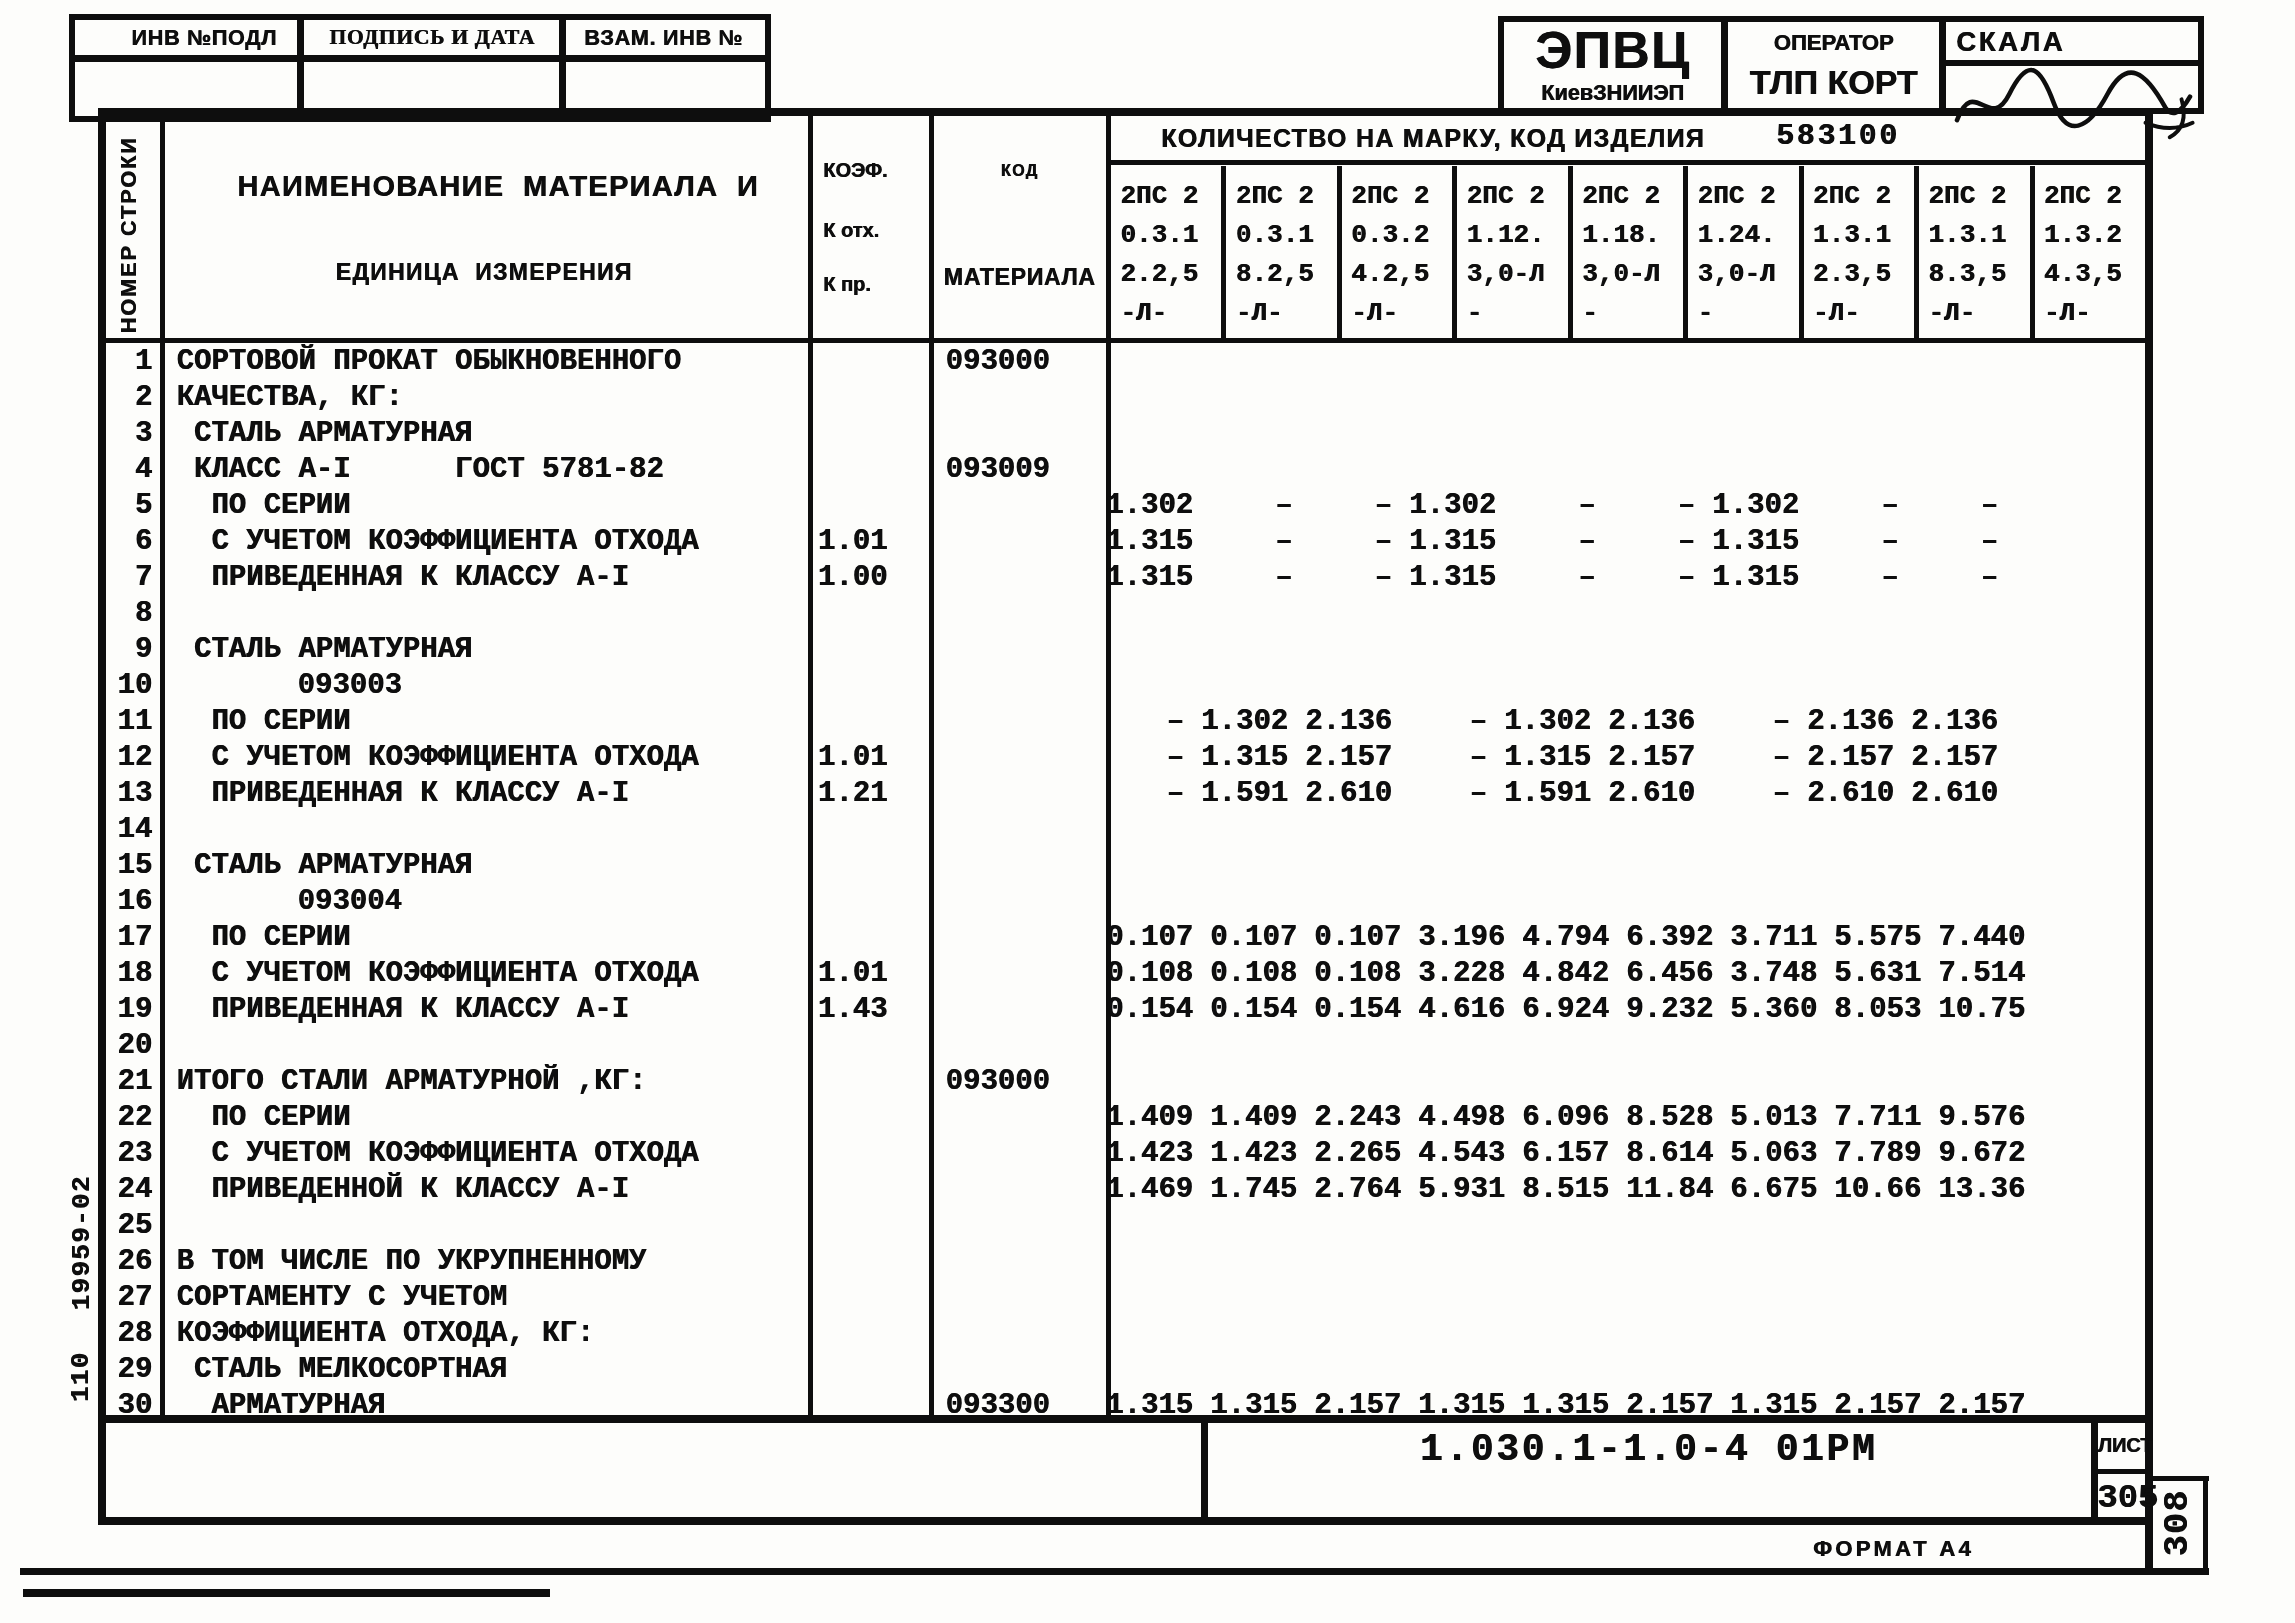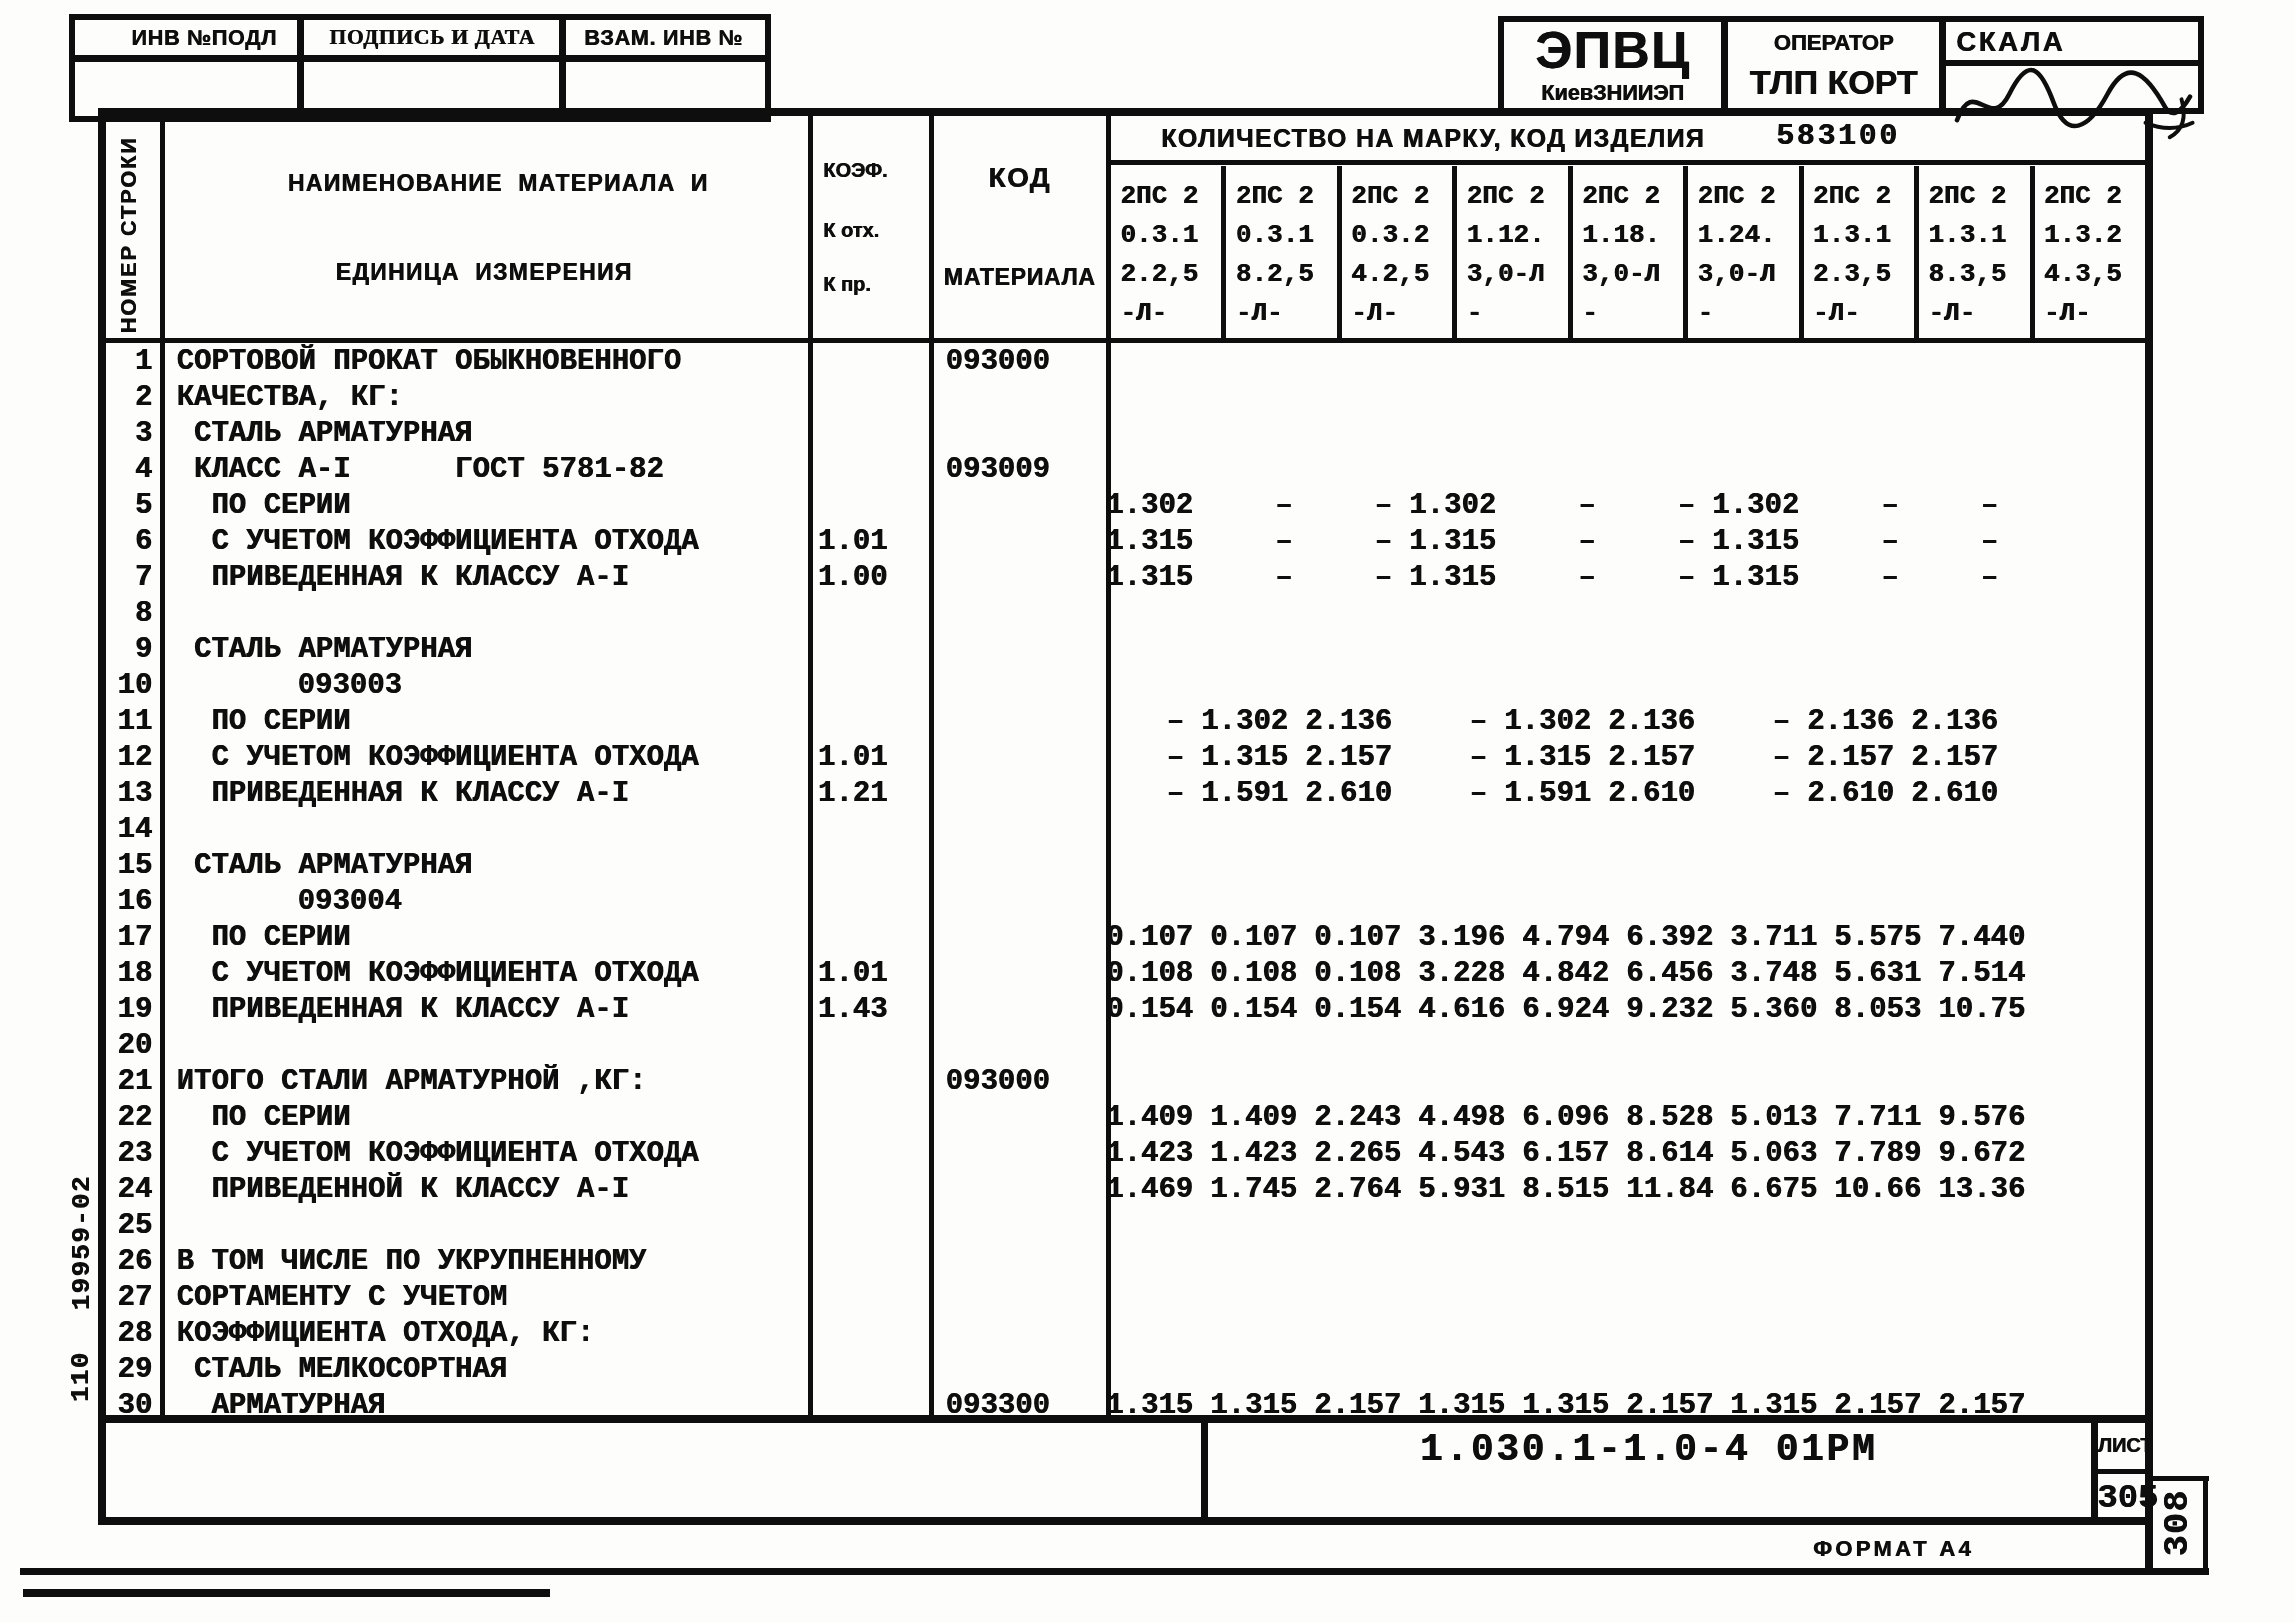--- a/index.html
+++ b/index.html
@@ -80,26 +80,26 @@
     <div class="ln" style="left:62px;top:7.9px;width:5.2px;height:1300px;"></div>
     <div class="ln" style="left:710px;top:7.9px;width:5.2px;height:1300px;"></div>
     <div class="ln" style="left:831px;top:7.9px;width:5.2px;height:1300px;"></div>
     <div class="ln" style="left:1008px;top:7.9px;width:5.2px;height:1300px;"></div>
 
     <div class="ln" style="left:7.9px;top:230px;width:2039px;height:5.2px;"></div>
 
     <div class="ln" style="left:1013px;top:52px;width:1034px;height:5.2px;"></div>
 
     <div class="txt rot sans ink" style="left:-77px;top:96px;width:216px;height:62px;font-size:21.6px;letter-spacing:2px;">НОМЕР СТРОКИ</div>
-    <div class="txt sans ink" style="left:62px;top:62px;width:676px;text-align:center;font-size:23px;letter-spacing:1.3px;">НАИМЕНОВАНИЕ  МАТЕРИАЛА  И</div>
+    <div class="txt sans ink" style="left:62px;top:62px;width:676px;text-align:center;font-size:29px;letter-spacing:1.3px;">НАИМЕНОВАНИЕ  МАТЕРИАЛА  И</div>
     <div class="txt sans ink" style="left:62px;top:151px;width:648px;text-align:center;font-size:23px;letter-spacing:1.3px;">ЕДИНИЦА  ИЗМЕРЕНИЯ</div>
     <div class="txt sans ink" style="left:725px;top:51px;font-size:20px;">КОЭФ.</div>
     <div class="txt sans ink" style="left:725px;top:111px;font-size:20px;">К отх.</div>
     <div class="txt sans ink" style="left:725px;top:165px;font-size:20px;">К пр.</div>
-    <div class="txt sans ink" style="left:836px;top:54px;width:171px;text-align:center;font-size:28px;letter-spacing:1.3px;">КОД</div>
+    <div class="txt sans ink" style="left:836px;top:54px;width:171px;text-align:center;font-size:16px;letter-spacing:1.3px;">КОД</div>
     <div class="txt sans ink" style="left:836px;top:156px;width:171px;text-align:center;font-size:23px;letter-spacing:0.7px;">МАТЕРИАЛА</div>
 
     <div class="txt sans ink" style="left:1063px;top:15.7px;font-size:25px;letter-spacing:1.3px;">КОЛИЧЕСТВО НА МАРКУ, КОД ИЗДЕЛИЯ</div>
     <div class="txt mono ink" style="left:1678px;top:10.5px;font-size:30px;letter-spacing:2.6px;">583100</div>
 
     <div id="col-heads" style="position:absolute;left:1013px;top:58px;width:1034px;height:173px;display:flex;">
         <div class="colhead mono ink">
           <div>2ПС 2</div>
           <div>0.3.1</div>
           <div>2.2,5</div>

